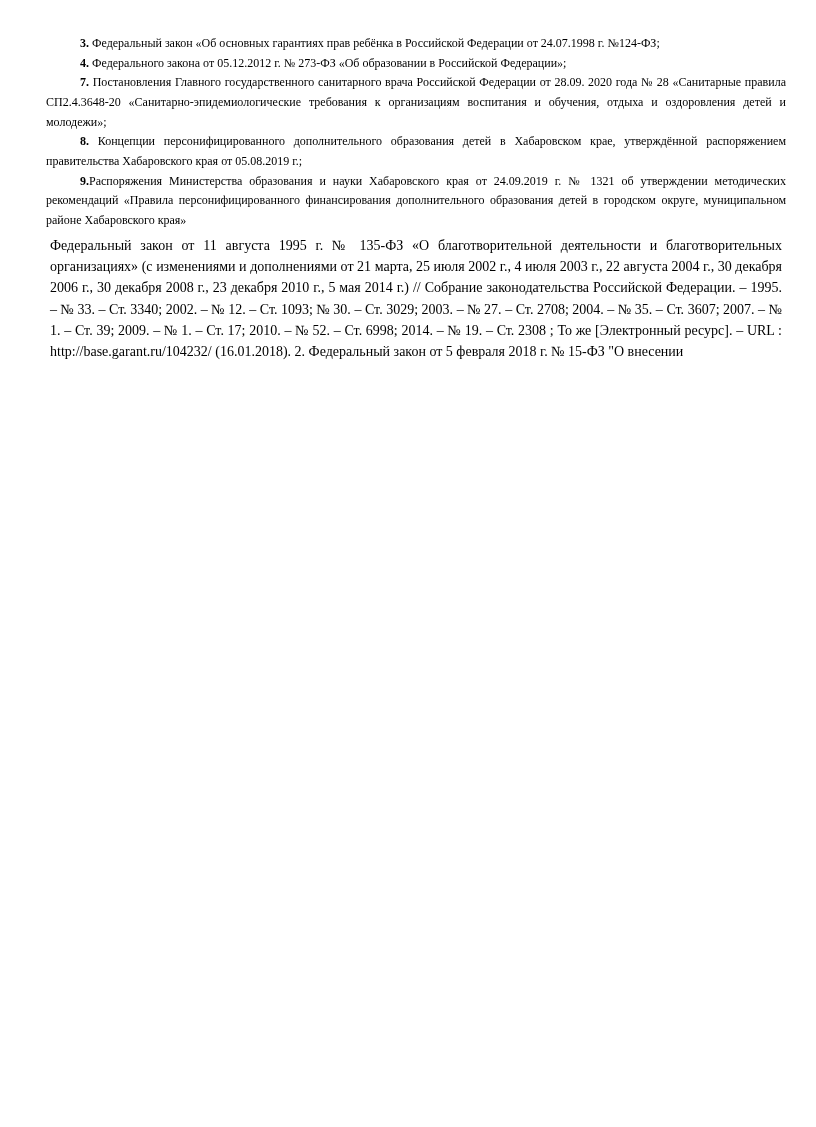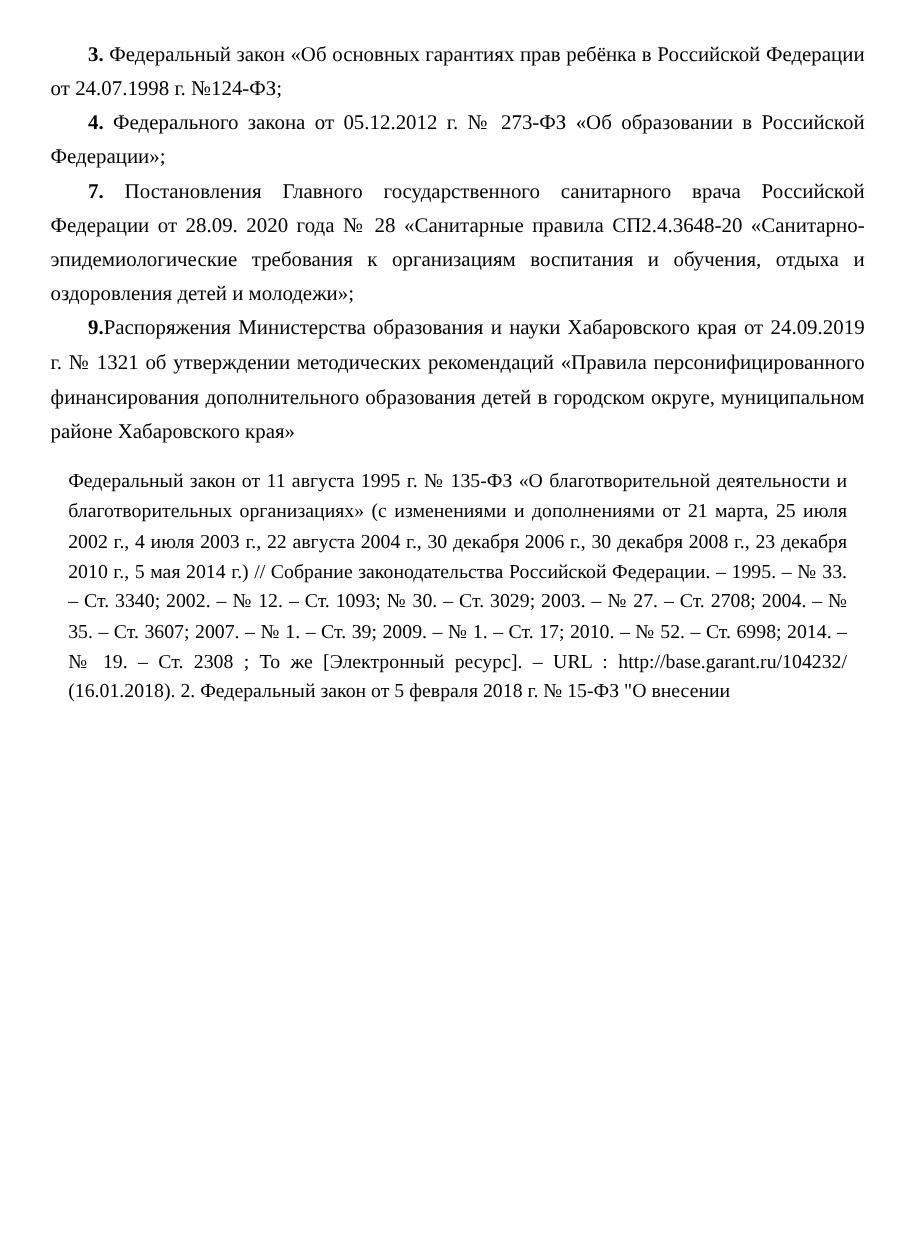--- a/index.html
+++ b/index.html
@@ -11,50 +11,51 @@
     width: 816px;
     height: 1127px;
     box-sizing: border-box;
     padding: 34px 30px 20px 46px;
     background: #ffffff;
     font-family: "Liberation Serif", serif;
     color: #000000;
     overflow: hidden;
   }
   .para {
-    font-size: 19px;
+    font-size: 12px;
     line-height: 1.64;
     text-align: justify;
     text-justify: inter-word;
     margin: 0 0 0 0;
   }
   .para.indent {
     text-indent: 34px;
   }
   .para .num {
     font-weight: bold;
   }
   .block-tail {
-    font-size: 18px;
+    font-size: 14px;
     line-height: 1.52;
     text-align: justify;
-    margin: 16px;
+    margin: 4px;
   }
 </style>
 </head>
 <body>
 
 <div class="page">
 
   <p class="para indent"><span class="num">3.</span><span> Федеральный закон «Об основных гарантиях прав ребёнка в Российской Федерации от 24.07.1998 г. №124-ФЗ;</span></p>
 
   <p class="para indent"><span class="num">4.</span><span> Федерального закона от 05.12.2012 г. № 273-ФЗ «Об образовании в Российской Федерации»;</span></p>
 
 
 
   <p class="para indent"><span class="num">7.</span><span> Постановления Главного государственного санитарного врача Российской Федерации от 28.09. 2020 года № 28 «Санитарные правила СП2.4.3648-20 «Санитарно-эпидемиологические требования к организациям воспитания и обучения, отдыха и оздоровления детей и молодежи»;</span></p>
 
+  <p class="para indent"><span class="num">8.</span><span> Концепции персонифицированного дополнительного образования детей в Хабаровском крае, утверждённой распоряжением правительства Хабаровского края от 05.08.2019 г.;</span></p>
 
   <p class="para indent"><span class="num">9.</span><span>Распоряжения Министерства образования и науки Хабаровского края от 24.09.2019 г. № 1321 об утверждении методических рекомендаций «Правила персонифицированного финансирования дополнительного образования детей в городском округе, муниципальном районе Хабаровского края»</span></p>
 
   <p class="block-tail">Федеральный закон от 11 августа 1995 г. № 135-ФЗ «О благотворительной деятельности и благотворительных организациях» (с изменениями и дополнениями от 21 марта, 25 июля 2002 г., 4 июля 2003 г., 22 августа 2004 г., 30 декабря 2006 г., 30 декабря 2008 г., 23 декабря 2010 г., 5 мая 2014 г.) // Собрание законодательства Российской Федерации. – 1995. – № 33. – Ст. 3340; 2002. – № 12. – Ст. 1093; № 30. – Ст. 3029; 2003. – № 27. – Ст. 2708; 2004. – № 35. – Ст. 3607; 2007. – № 1. – Ст. 39; 2009. – № 1. – Ст. 17; 2010. – № 52. – Ст. 6998; 2014. – № 19. – Ст. 2308 ; То же [Электронный ресурс]. – URL : http://base.garant.ru/104232/ (16.01.2018). 2. Федеральный закон от 5 февраля 2018 г. № 15-ФЗ "О внесении</p>
 
 </div>
 
 </body></html>

